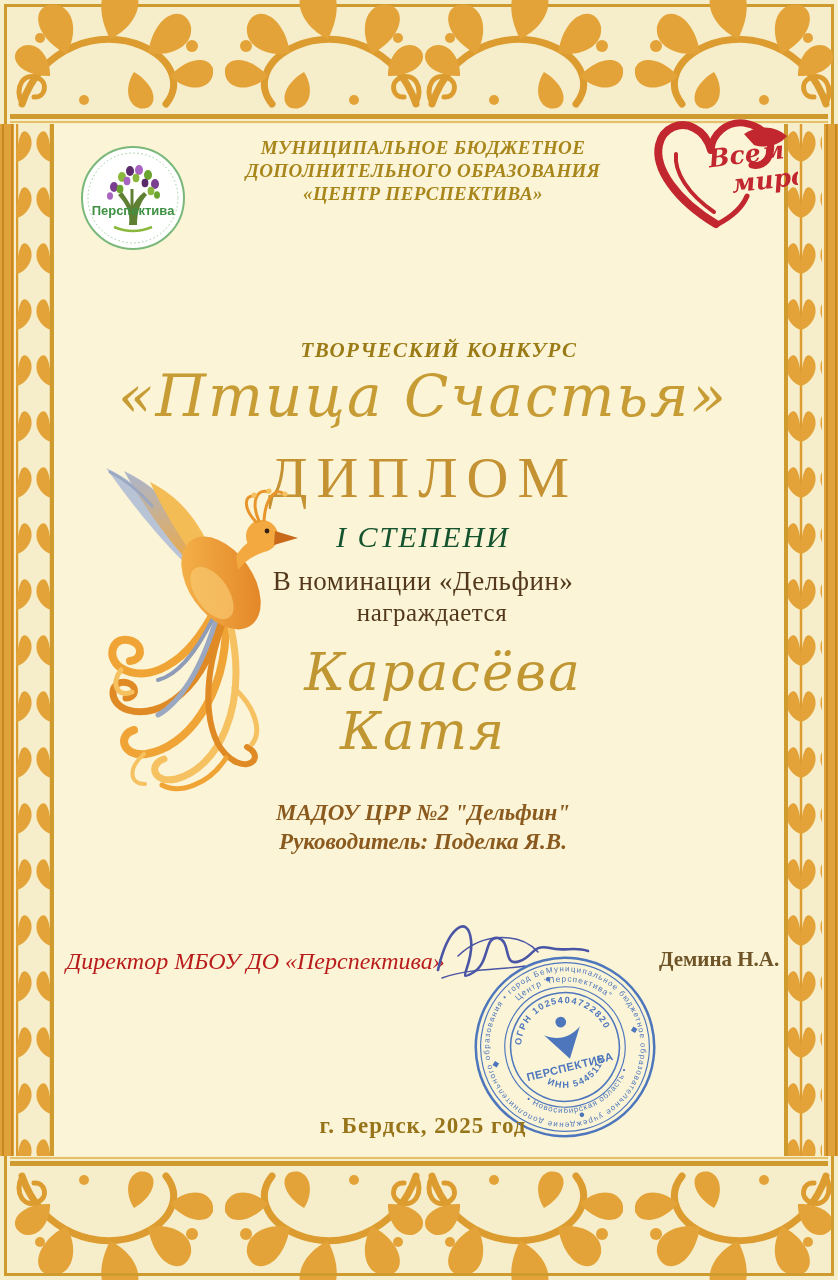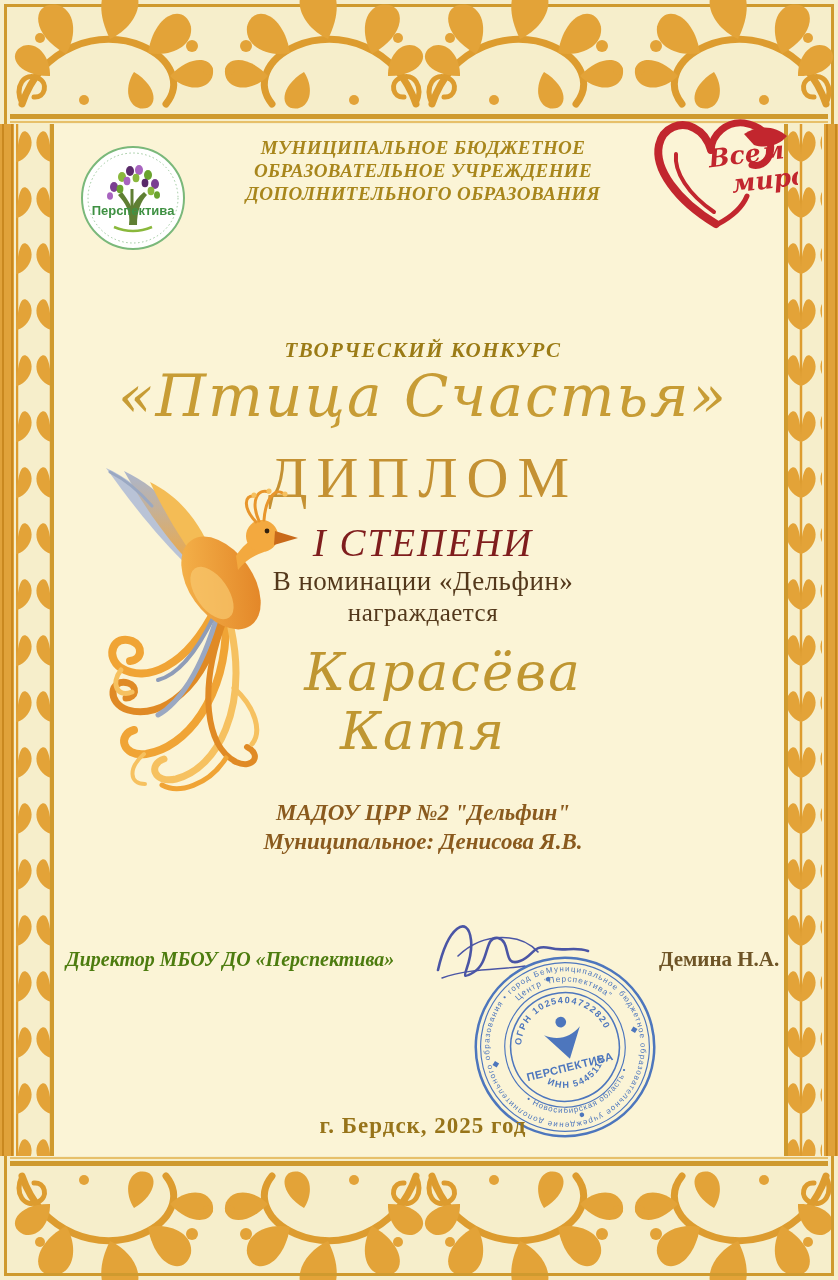--- a/index.html
+++ b/index.html
@@ -14,53 +14,53 @@
     background:#fbf4d6;
   }
   .centered{left:54px;width:738px;text-align:center;position:absolute;}
   .org-header{
     top:136px;
     font-size:19px;font-weight:bold;font-style:italic;
     color:#a8861c;line-height:23px;letter-spacing:.4px;
   }
   .konkurs{
     top:338px;font-size:21px;font-weight:bold;font-style:italic;
-    color:#9b7b16;letter-spacing:1.5px;
+    color:#9b7b16;letter-spacing:1.5px;padding-left:16px;
   }
   .contest-title{
     top:362px;font-size:58px;font-style:italic;
     font-family:"DejaVu Serif",serif;
     color:#c79c35;letter-spacing:2px;
   }
   .diplom{
     top:444px;font-size:58px;color:#c49133;letter-spacing:9px;font-weight:normal;
   }
   .degree{
-    top:520px;font-size:39px;font-style:italic;color:#7f1d1d;letter-spacing:2px;
+    top:520px;font-size:30px;font-style:italic;color:#14532d;letter-spacing:2px;
   }
   .nomination{
     top:566px;font-size:27px;color:#53381b;letter-spacing:.5px;
   }
   .awarded{
-    top:599px;font-size:25px;color:#53381b;letter-spacing:.5px;
+    top:599px;font-size:25px;color:#53381b;letter-spacing:.5px;padding-left:9px;
   }
   .recipient1{
     top:641px;font-size:53px;font-style:italic;font-family:"DejaVu Serif",serif;
     color:#bf9631;letter-spacing:2px;padding-left:20px;
   }
   .recipient2{
     top:700px;font-size:53px;font-style:italic;font-family:"DejaVu Serif",serif;
     color:#bf9631;letter-spacing:2px;
   }
   .institution{
     top:798px;font-size:23px;font-style:italic;font-weight:bold;
     color:#8a5a1e;line-height:29px;
   }
   .director-label{
-    left:66px;top:948px;font-size:20px;font-weight:bold;color:#4d7c0f;
+    left:66px;top:948px;font-size:24px;font-weight:normal;color:#b91c1c;
     font-style:italic;
   }
   .director-name{
     left:622px;top:947px;font-size:21px;font-weight:bold;color:#6e5426;margin-left:37px;
   }
   .footer-line{
     top:1113px;font-size:23px;font-weight:bold;color:#97741a;letter-spacing:1px;
   }
   .stamp-wrap{
     left:468px;top:950px;width:194px;height:194px;
@@ -164,22 +164,22 @@
     <ellipse cx="65" cy="38" rx="3.4" ry="4.2" fill="#5a2a6a"></ellipse>
     <ellipse cx="71" cy="46" rx="3.4" ry="4.2" fill="#8ab83c"></ellipse>
     <ellipse cx="30" cy="51" rx="3" ry="3.8" fill="#a864c0"></ellipse>
     <ellipse cx="77" cy="50" rx="3" ry="3.8" fill="#6aa32e"></ellipse>
   </g>
   <text x="53" y="70" text-anchor="middle" font-size="13" font-weight="bold" fill="#3f9143" font-family="Liberation Sans, sans-serif">Перспектива</text>
 </svg>
 
 <div class="centered org-header">
   <div>МУНИЦИПАЛЬНОЕ БЮДЖЕТНОЕ</div>
-  <div>ОБРАЗОВАТЕЛЬНОЕ УЧРЕЖДЕНИЕ</div>
   <div>ДОПОЛНИТЕЛЬНОГО ОБРАЗОВАНИЯ</div>
+  <div>«ЦЕНТР ПЕРСПЕКТИВА»</div>
 </div>
 
 <svg class="abs" style="left:648px;top:114px" width="150" height="118" viewBox="0 0 150 118">
   <g>
     <path d="M68,110 C28,86 6,54 11,31 C15,13 33,7 46,14 C56,19 61,29 63,36" fill="none" stroke="#c2262e" stroke-width="8" stroke-linecap="round"></path>
     <path d="M63,36 C64,20 79,7 96,9 C116,12 127,27 121,42 C118,49 111,53 104,51" fill="none" stroke="#c2262e" stroke-width="7" stroke-linecap="round"></path>
     <path d="M96,20 C110,10 128,12 139,22 C132,31 118,35 106,31 Z" fill="#c2262e"></path>
     <path d="M66,98 C40,80 26,58 28,40" fill="none" stroke="#c2262e" stroke-width="4" stroke-linecap="round"></path>
     <path d="M70,110 C85,102 95,92 99,82" fill="none" stroke="#c2262e" stroke-width="5" stroke-linecap="round"></path>
   </g>
@@ -245,21 +245,21 @@
       <path d="M190,64 C177,50 178,37 188,38"></path>
     </g>
     <circle cx="203" cy="33" r="2.6" fill="#f6c160"></circle>
     <circle cx="219" cy="36" r="2.6" fill="#f6c160"></circle>
     <circle cx="188" cy="37" r="2.6" fill="#f6c160"></circle>
   </g>
 </svg>
 
 <div class="centered institution">
   <div>МАДОУ ЦРР №2 "Дельфин"</div>
-  <div>Муниципальное: Денисова Я.В.</div>
+  <div>Руководитель: Поделка Я.В.</div>
 </div>
 
 <div class="abs director-label">Директор МБОУ ДО «Перспектива»</div>
 <div class="abs director-name">Демина Н.А.</div>
 
 <svg class="abs" style="left:430px;top:908px" width="170" height="90" viewBox="0 0 170 90">
   <g fill="none" stroke="#4a55a5" stroke-linecap="round">
     <path d="M8,62 C18,18 38,6 41,32 C44,58 24,76 44,64 C60,54 54,28 68,30 C82,33 72,60 90,53 C104,48 102,36 120,40 C134,44 144,38 158,43" stroke-width="2.6"></path>
     <path d="M28,48 C55,22 92,26 108,44" stroke-width="1.6"></path>
     <path d="M12,70 C40,60 70,62 95,58" stroke-width="1.4"></path>

